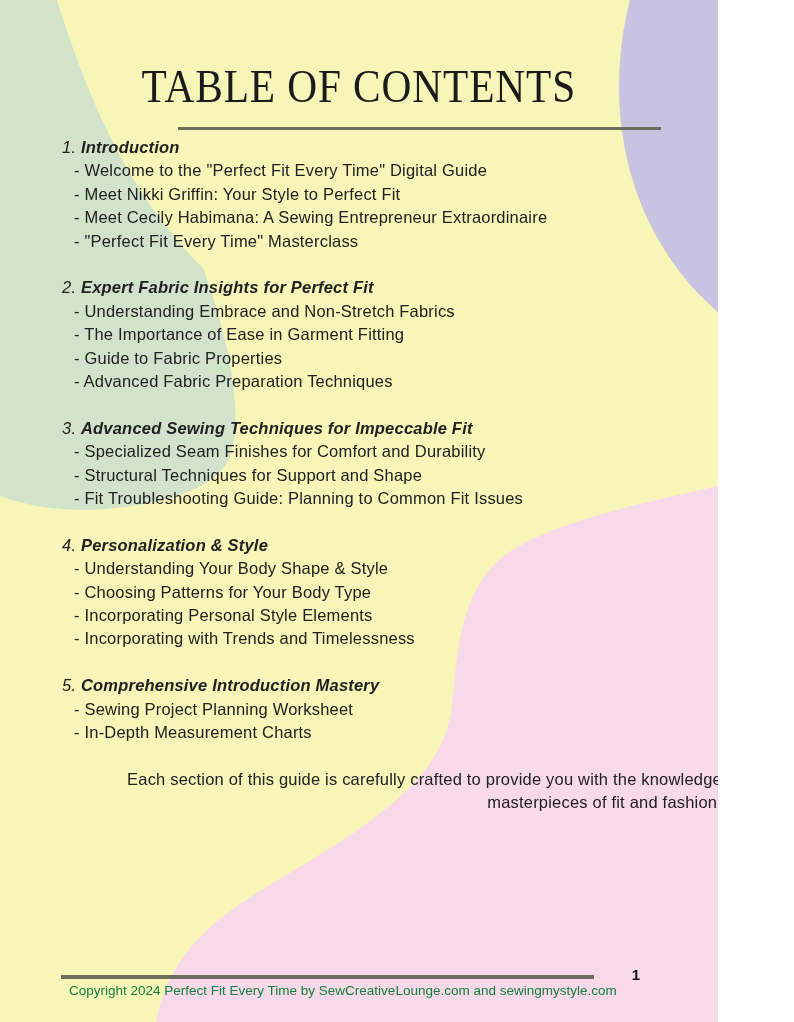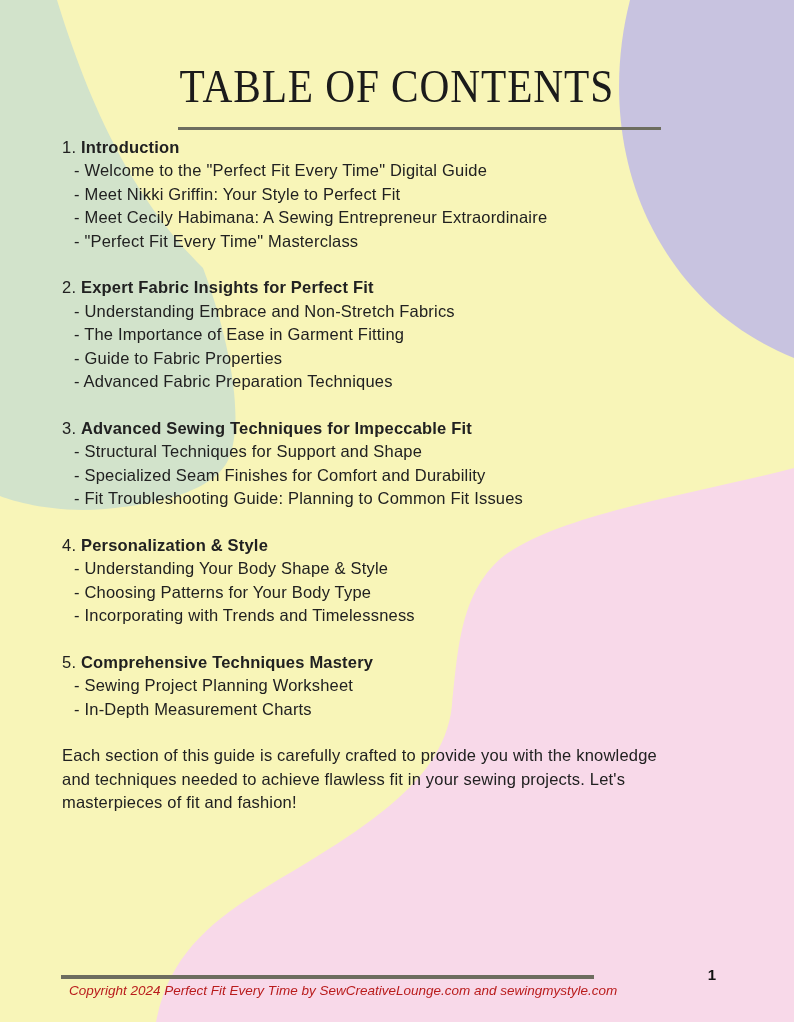--- a/index.html
+++ b/index.html
@@ -1,48 +1,48 @@
 <!DOCTYPE html>
 <html><head>
 <meta charset="utf-8">
 <style>
   html,body { margin:0; padding:0; }
   #page {
-    position:relative; width:794px; height:1022px; overflow:hidden;
+    position:relative; width:718px; height:1022px; overflow:hidden;
     background:#f8f5b8; font-family:"Liberation Sans", sans-serif;
     color:#212121;
   }
   #bg { position:absolute; inset:0; width:794px; height:1022px; }
 
   .title-wrap { position:absolute; top:63px; left:0; width:100%; text-align:center; }
   .doc-title {
     font-family:"Liberation Serif", serif; font-weight:400;
     font-size:47px; line-height:1; letter-spacing:1px; color:#1b1b1b;
     display:inline-block; transform:scaleX(0.88); transform-origin:center;
     white-space:nowrap;
   }
   .title-rule { position:absolute; left:178px; top:127px; width:483px; height:3px; background:#6d6d5f; }
 
   .toc {
     position:absolute; left:62px; top:136px; width:690px;
     font-size:16.5px; line-height:23.4px; letter-spacing:0.2px;
   }
   .toc-section { margin:0 0 23.4px 0; }
-  .toc-header { white-space:nowrap; }
+  .toc-header { white-space:nowrap;font-style:italic; }
   .toc-header .sec-title { font-weight:700; }
   .toc-items { list-style:none; margin:0; padding:0 0 0 12px; }
   .toc-items li { white-space:nowrap; }
 
-  .closing { width:660px; margin-top:23.4px; }
+  .closing { width:660px; margin-top:23.4px;text-align:right; }
   .closing div { white-space:nowrap; }
 
   .footer-bar { position:absolute; left:61px; top:975px; width:533px; height:4px; background:#6d6d5f; }
   .copyright {
     position:absolute; left:69px; top:983px; font-size:13.5px;
-    font-style:italic; color:#b91c1c; white-space:nowrap;
+    color:#15803d; white-space:nowrap;
   }
   .page-number { position:absolute; right:78px; top:966px; font-size:15px; font-weight:700; color:#111; }
 </style>
 </head>
 <body>
 
 <div id="page">
 
   <svg id="bg" viewBox="0 0 794 1022" aria-hidden="true">
     <path d="M0,0 L57,0 C100,140 150,215 203,268 C230,340 243,415 231,452 C222,490 160,504 105,509 C58,513 18,503 0,496 Z" fill="#d2e3cb"></path>
@@ -82,53 +82,53 @@
         <li>- Advanced Fabric Preparation Techniques</li>
       </ul>
     </div>
 
     <div class="toc-section">
       <div class="toc-header">
         <span>3.</span>
         <span class="sec-title">Advanced Sewing Techniques for Impeccable Fit</span>
       </div>
       <ul class="toc-items">
+        <li>- Specialized Seam Finishes for Comfort and Durability</li>
         <li>- Structural Techniques for Support and Shape</li>
-        <li>- Specialized Seam Finishes for Comfort and Durability</li>
         <li>- Fit Troubleshooting Guide: Planning to Common Fit Issues</li>
       </ul>
     </div>
 
     <div class="toc-section">
       <div class="toc-header">
         <span>4.</span>
         <span class="sec-title">Personalization &amp; Style</span>
       </div>
       <ul class="toc-items">
         <li>- Understanding Your Body Shape &amp; Style</li>
         <li>- Choosing Patterns for Your Body Type</li>
+        <li>- Incorporating Personal Style Elements</li>
         <li>- Incorporating with Trends and Timelessness</li>
       </ul>
     </div>
 
     <div class="toc-section">
       <div class="toc-header">
         <span>5.</span>
-        <span class="sec-title">Comprehensive Techniques Mastery</span>
+        <span class="sec-title">Comprehensive Introduction Mastery</span>
       </div>
       <ul class="toc-items">
         <li>- Sewing Project Planning Worksheet</li>
         <li>- In-Depth Measurement Charts</li>
       </ul>
     </div>
 
 
     <div class="closing">
       <div>Each section of this guide is carefully crafted to provide you with the knowledge</div>
-      <div>and techniques needed to achieve flawless fit in your sewing projects. Let's</div>
       <div>masterpieces of fit and fashion!</div>
     </div>
 
   </div>
 
   <div class="footer-bar"></div>
   <div class="copyright">Copyright 2024 Perfect Fit Every Time by SewCreativeLounge.com and sewingmystyle.com</div>
   <div class="page-number">1</div>
 
 </div>

